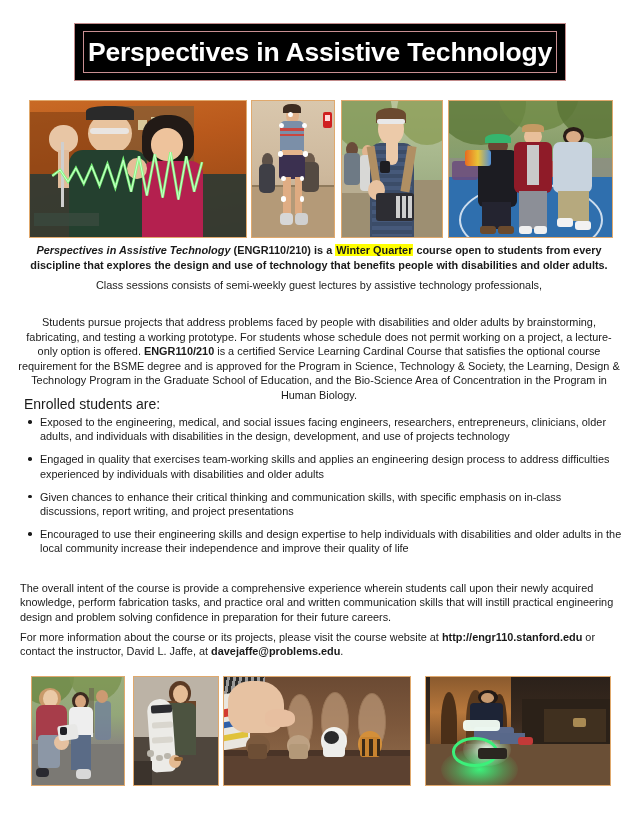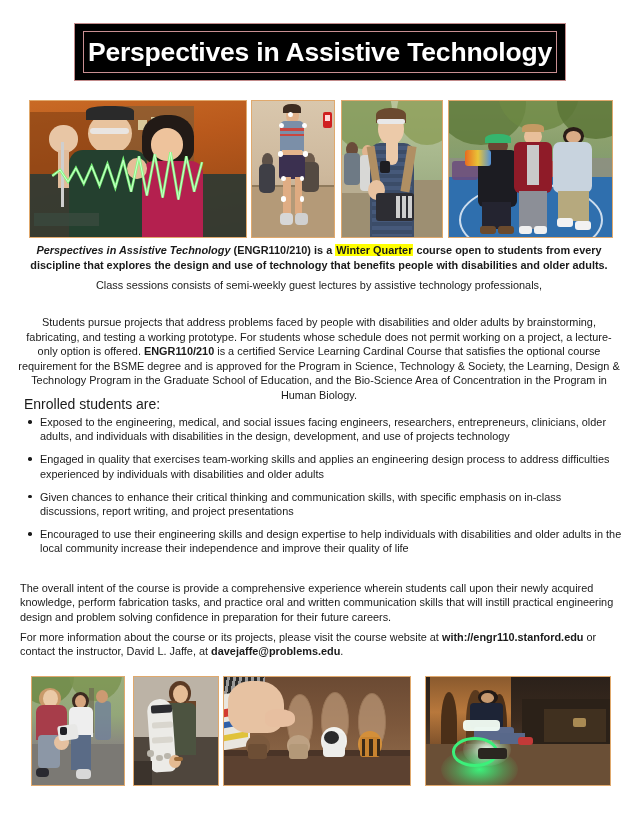--- a/index.html
+++ b/index.html
@@ -311,21 +311,21 @@
 <div class="bullets">
   <div class="bullet-row">Exposed to the engineering, medical, and social issues facing engineers, researchers, entrepreneurs, clinicians, older adults, and individuals with disabilities in the design, development, and use of projects technology</div>
   <div class="bullet-row">Engaged in quality that exercises team-working skills and applies an engineering design process to address difficulties experienced by individuals with disabilities and older adults</div>
   <div class="bullet-row">Given chances to enhance their critical thinking and communication skills, with specific emphasis on in-class discussions, report writing, and project presentations</div>
   <div class="bullet-row">Encouraged to use their engineering skills and design expertise to help individuals with disabilities and older adults in the local community increase their independence and improve their quality of life</div>
 </div>
 
 <p class="para-intent">The overall intent of the course is provide a comprehensive experience  wherein students call upon their newly acquired knowledge, perform fabrication tasks, and practice oral and written communication skills that will instill practical engineering design and problem solving confidence in preparation for their future careers.</p>
 
 <p class="para-contact">
-  <span>For more information about the course or its projects, please visit the course website at </span><b class="link">with://engr110.stanford.edu</b><span> or contact the instructor, David L. Jaffe, at </span><b class="link">davejaffe@problems.edu</b><span>.</span>
+  <span>For more information about the course or its projects, please visit the course website at </span><b class="link">http://engr110.stanford.edu</b><span> or contact the instructor, David L. Jaffe, at </span><b class="link">davejaffe@problems.edu</b><span>.</span>
 </p>
 
 <div class="photo-strip">
 
   <div class="photo" style="left:31px; top:676px; width:94px; height:110px;">
     <div class="scene">
       <div class="bg" style="background:linear-gradient(180deg,#9bae7e 0%,#93a779 35%,#8a8a80 60%,#7d7c76 100%);"></div>
       <div class="blob" style="left:-14%;top:-26%;width:60%;height:52%;background:#6f8a47;opacity:.85;"></div>
       <div class="blob" style="left:40%;top:-28%;width:58%;height:50%;background:#7a9450;opacity:.8;"></div>
       <div class="rect" style="left:0;top:62%;width:100%;height:38%;background:#7b7974;"></div>

